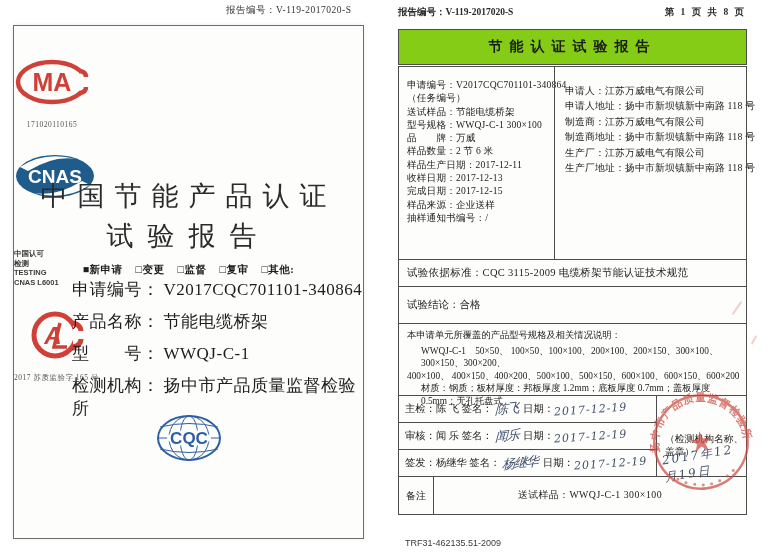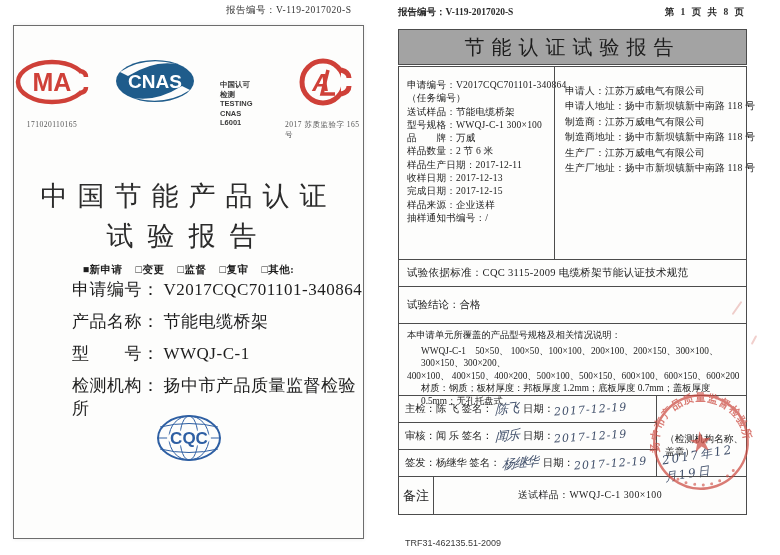--- a/index.html
+++ b/index.html
@@ -4,40 +4,40 @@
 <style>
   html,body{margin:0;padding:0;background:#ffffff;}
   body{width:780px;height:555px;position:relative;overflow:hidden;
        font-family:"Liberation Serif","DejaVu Serif",serif;color:#222;}
   .abs{position:absolute;}
   
   #left-page{left:13px;top:25px;width:349px;height:512px;border:1.5px solid #6d6d6d;
              background:#fdfdfc;box-shadow:0 0 4px rgba(0,0,0,.08);}
   #left-report-no{left:226px;top:4px;font-size:9.5px;color:#333;letter-spacing:.5px;}
   .logo-row{position:absolute;left:0;top:32px;width:100%;display:flex;justify-content:center;
-            align-items:flex-start;gap:24px;}
+            align-items:flex-start;gap:24px;flex-direction:column;}
   .logo-col{display:flex;flex-direction:column;align-items:center;}
   .logo-num{font-size:7.5px;color:#555;margin-top:10px;letter-spacing:.5px;}
   .cnas-caption{font-size:7.5px;font-weight:bold;color:#3a3a3a;line-height:9.5px;margin-top:22px;
                 font-family:"Liberation Sans",sans-serif;}
   #left-title{left:0;top:150px;width:100%;text-align:center;font-size:27px;color:#2b2b2b;
               letter-spacing:6px;line-height:40px;font-weight:500;}
   #checkbox-line{left:0;top:237px;width:100%;text-align:center;font-size:10.5px;color:#1d1d1d;
                  font-weight:bold;letter-spacing:.5px;}
   #checkbox-line .cb{margin:0 5px;}
   #left-fields{left:58px;top:252px;font-size:17px;color:#1d1d1d;}
   #left-fields .fline{margin-bottom:9px;letter-spacing:.5px;}
   #left-fields .fvalue{margin-left:4px;}
   #cqc-logo{left:0;top:386px;width:100%;display:flex;justify-content:center;}
   
   #right-report-no{left:398px;top:6px;font-size:9.5px;font-weight:bold;color:#2a2a2a;}
   #right-page-no{left:620px;top:6px;width:126px;text-align:right;font-size:9.5px;font-weight:bold;color:#2a2a2a;letter-spacing:2px;}
   #right-title-box{left:398px;top:29px;width:347px;height:34px;border:1px solid #4c4c4c;
-                   background:#a3a3a3;display:flex;align-items:center;justify-content:center;
-                   font-size:20px;letter-spacing:7px;color:#1c1c1c;font-weight:400;}
+                   background:#84cc16;display:flex;align-items:center;justify-content:center;
+                   font-size:14px;letter-spacing:7px;color:#1c1c1c;font-weight:700;}
   #rtable{left:398px;top:66px;width:347px;height:447px;border:1px solid #4c4c4c;background:#fdfdfc;}
   .row{box-sizing:border-box;width:100%;position:relative;}
   .row+.row{border-top:1px solid #4c4c4c;}
   #row-info{height:192px;display:flex;}
   #info-left{width:155px;box-sizing:border-box;padding:11px 4px 0 8px;font-size:9.6px;line-height:13.3px;}
   #info-right{flex:1;border-left:1px solid #4c4c4c;box-sizing:border-box;
               padding:16px 4px 0 10px;font-size:9.8px;line-height:15.4px;}
   .iline{white-space:nowrap;letter-spacing:.2px;}
   #row-standard{height:27px;display:flex;align-items:center;padding-left:8px;box-sizing:border-box;
                 font-size:10.5px;letter-spacing:.3px;}
@@ -50,21 +50,21 @@
   .sig-row{flex:1;display:flex;align-items:center;padding-left:6px;font-size:10.3px;white-space:nowrap;}
   .sig-row+.sig-row{border-top:1px solid #4c4c4c;}
   #stamp-cell{flex:1;border-left:1px solid #4c4c4c;position:relative;font-size:9.8px;}
   .hand{font-style:italic;color:#41506b;font-family:"DejaVu Serif",serif;}
   .sig-script{display:inline-block;font-size:13px;transform:rotate(-6deg) skewX(-8deg);
               letter-spacing:-1px;margin:0 2px;}
   .sig-date{display:inline-block;font-size:11px;transform:rotate(-4deg);letter-spacing:1px;}
   #stamp-label{position:absolute;left:8px;top:37px;color:#1e1e1e;}
   #stamp-date{position:absolute;left:6px;top:50px;font-size:12px;transform:rotate(-9deg);letter-spacing:2px;}
   #row-remark{height:38px;display:flex;}
-  #remark-label-cell{width:34px;display:flex;align-items:center;justify-content:center;font-size:13px;}
+  #remark-label-cell{width:34px;display:flex;align-items:center;justify-content:center;font-size:10px;}
   #remark-value-cell{flex:1;border-left:1px solid #4c4c4c;display:flex;align-items:center;
                      justify-content:center;font-size:9.8px;letter-spacing:.5px;}
   #footer-left{left:405px;top:538px;font-size:9px;color:#3a3a3a;font-family:"Liberation Sans",sans-serif;}
   #footer-right{left:693px;top:538px;font-size:9px;color:#3a3a3a;font-family:"Liberation Sans",sans-serif;margin-top:20px;}
   
   #stamp{position:absolute;left:645px;top:386px;width:112px;height:112px;opacity:.72;
          transform:rotate(-8deg);pointer-events:none;z-index:5;}
   .red-mark{position:absolute;background:#d06055;opacity:.3;border-radius:2px;}
 </style>
 </head>

